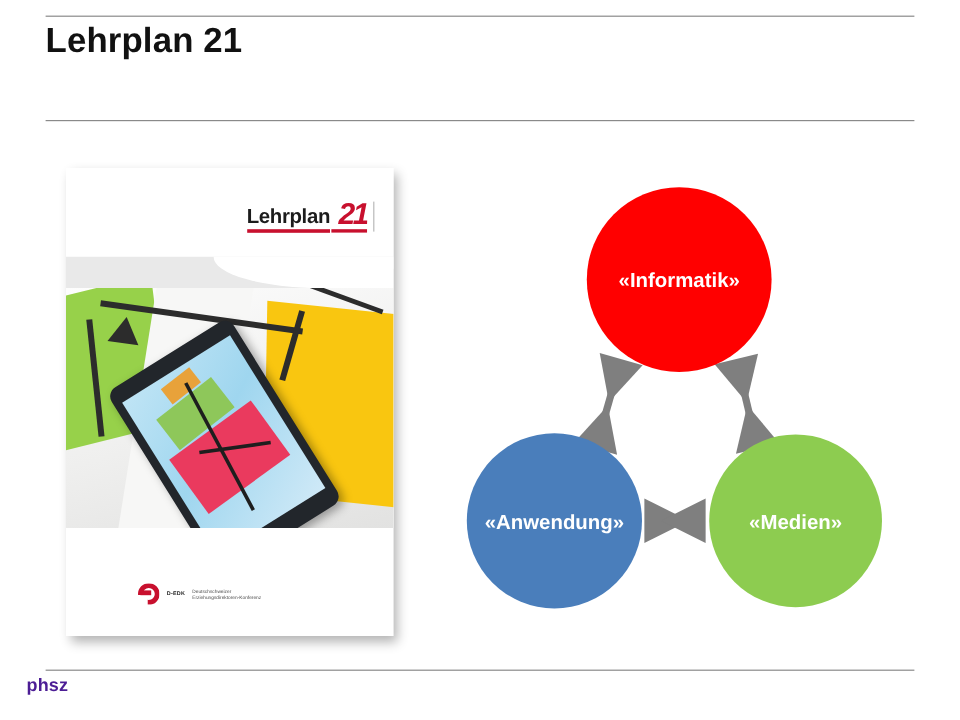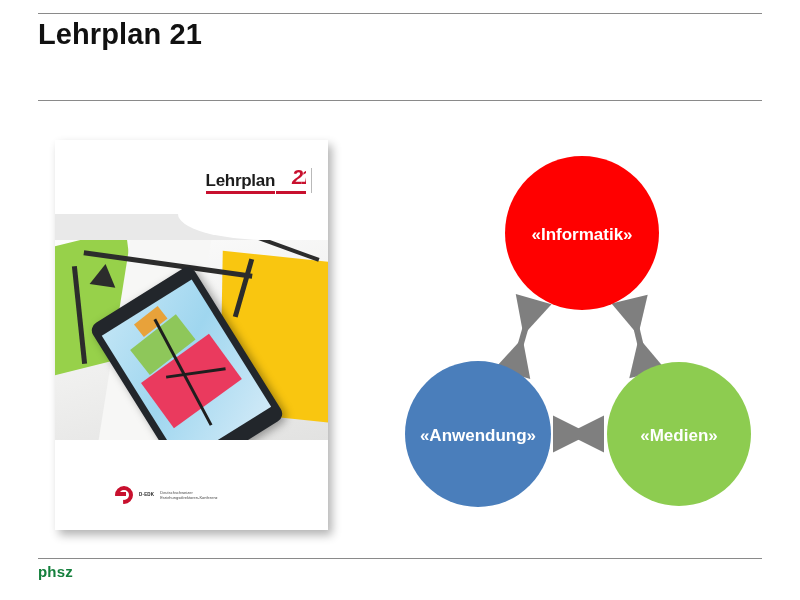--- a/index.html
+++ b/index.html
@@ -39,25 +39,25 @@
     left: 38px;
     top: 18px;
     font-size: 29px;
     font-weight: bold;
     color: #111111;
     letter-spacing: 0.1px;
     white-space: nowrap;
   }
   .slide-footer {
     position: absolute;
-    left: 38px;
+    left: 22px;
     top: 563px;
     font-size: 15px;
     font-weight: bold;
-    color: #15803d;
+    color: #4c1d95;
     letter-spacing: 0.2px;
   }
 
   
   .book-wrap {
     position: absolute;
     left: 55px;
     top: 140px;
     width: 273px;
     height: 390px;
@@ -112,25 +112,25 @@
   }
   .lp-21 {
     position: relative;
     margin-left: 1px;
     width: 30px;
     height: 25px;
     overflow: hidden;
   }
   .lp-21 .lp-num {
     position: absolute;
-    left: 16px;
+    left: 6px;
     top: -2px;
     font-family: "Liberation Sans", sans-serif;
     font-weight: bold;
-    font-size: 20px;
+    font-size: 25px;
     font-style: italic;
     color: #c8102e;
     line-height: 1;
     letter-spacing: -2px;
   }
   .lp-bar {
     position: absolute;
     left: 0; bottom: 0;
     width: 30px;
     height: 3px;
@@ -273,21 +273,21 @@
   .dedk-sub {
     font-size: 4px;
     color: #4a4a4a;
     line-height: 1.35;
     max-width: 72px;
   }
 
   
   .diagram {
     position: absolute;
-    left: 396px;
+    left: 380px;
     top: 140px;
     width: 400px;
     height: 400px;
   }
   .diagram svg { display: block; }
   .node-label {
     font-family: "Liberation Sans", sans-serif;
     font-weight: bold;
     fill: #ffffff;
     text-anchor: middle;

